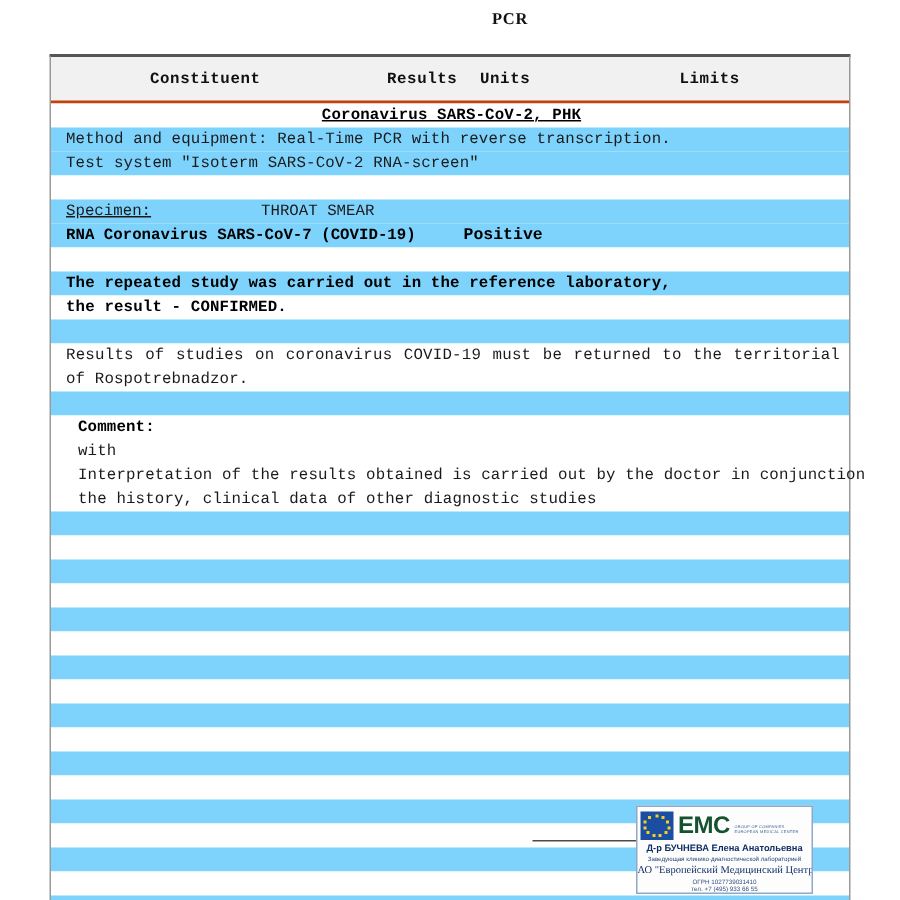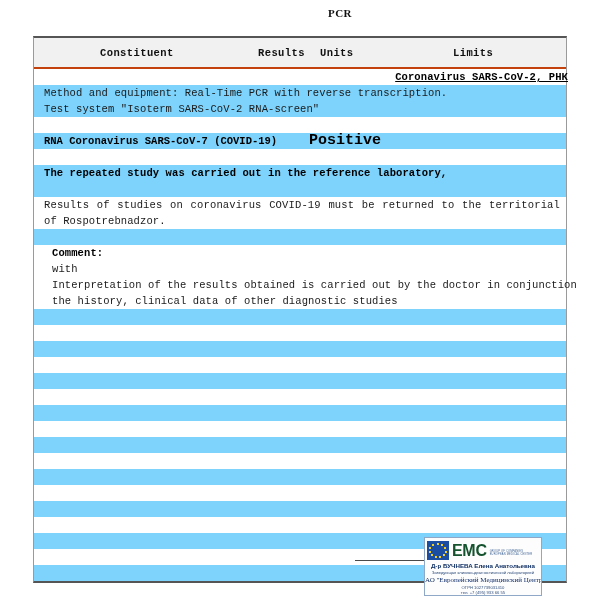--- a/index.html
+++ b/index.html
@@ -87,38 +87,38 @@
     font-size: 10.5px;
     color: #1a1a1a;
     white-space: pre;
     letter-spacing: 0.1px;
   }
   .row .txt.bold { font-weight: bold; color: #000000; text-align: right; }
   .row .txt.underline { text-decoration: underline; }
   .row .txt.center {
     left: 0;
     width: 534px;
-    text-align: right;
+    text-align: center;
   }
   .row .txt.indent { left: 18px; }
 
   
   .row .txt.justified {
     left: 10px;
     width: 516px;
     white-space: normal;
     text-align: justify;
     text-align-last: justify;
     letter-spacing: 0.15px;
   }
 
   
   .seg-a { position: absolute; left: 10px; top: 0; font-size: 10.5px; color: #1a1a1a; white-space: pre; }
   .seg-b { position: absolute; left: 140px; top: 0; font-size: 10.5px; color: #1a1a1a; white-space: pre; }
-  .seg-c { position: absolute; left: 275px; top: 0; font-size: 15px; font-weight: bold; color: #000000; white-space: pre; }
+  .seg-c { position: absolute; left: 275px; top: 0; font-size: 11px; font-weight: bold; color: #000000; white-space: pre; }
 
   
   .stamp {
     position: absolute;
     left: 424px;
     top: 537px;
     width: 118px;
     background: #fdfdfd;
     border: 1px solid #8fa8c8;
     box-sizing: border-box;
@@ -231,30 +231,37 @@
 
       <div class="row alt">
         <span class="txt">Method and equipment: Real-Time PCR with reverse transcription.</span>
       </div>
       <div class="row alt">
         <span class="txt">Test system "Isoterm SARS-CoV-2 RNA-screen"</span>
       </div>
 
       <div class="row"></div>
 
+      <div class="row alt">
+        <span class="seg-a" style="text-decoration:underline;">Specimen:</span>
+        <span class="seg-b">THROAT SMEAR</span>
+      </div>
 
       <div class="row alt">
         <span class="seg-a" style="font-weight:bold;color:#000;">RNA Coronavirus SARS-CoV-7 (COVID-19)</span>
         <span class="seg-c">Positive</span>
       </div>
 
       <div class="row"></div>
 
       <div class="row alt">
         <span class="txt bold">The repeated study was carried out in the reference laboratory,</span>
+      </div>
+      <div class="row">
+        <span class="txt bold">the result - CONFIRMED.</span>
       </div>
 
       <div class="row alt"></div>
 
       <div class="row">
         <span class="txt justified">Results of studies on coronavirus COVID-19 must be returned to the territorial body</span>
       </div>
       <div class="row">
         <span class="txt">of Rospotrebnadzor.</span>
       </div>

